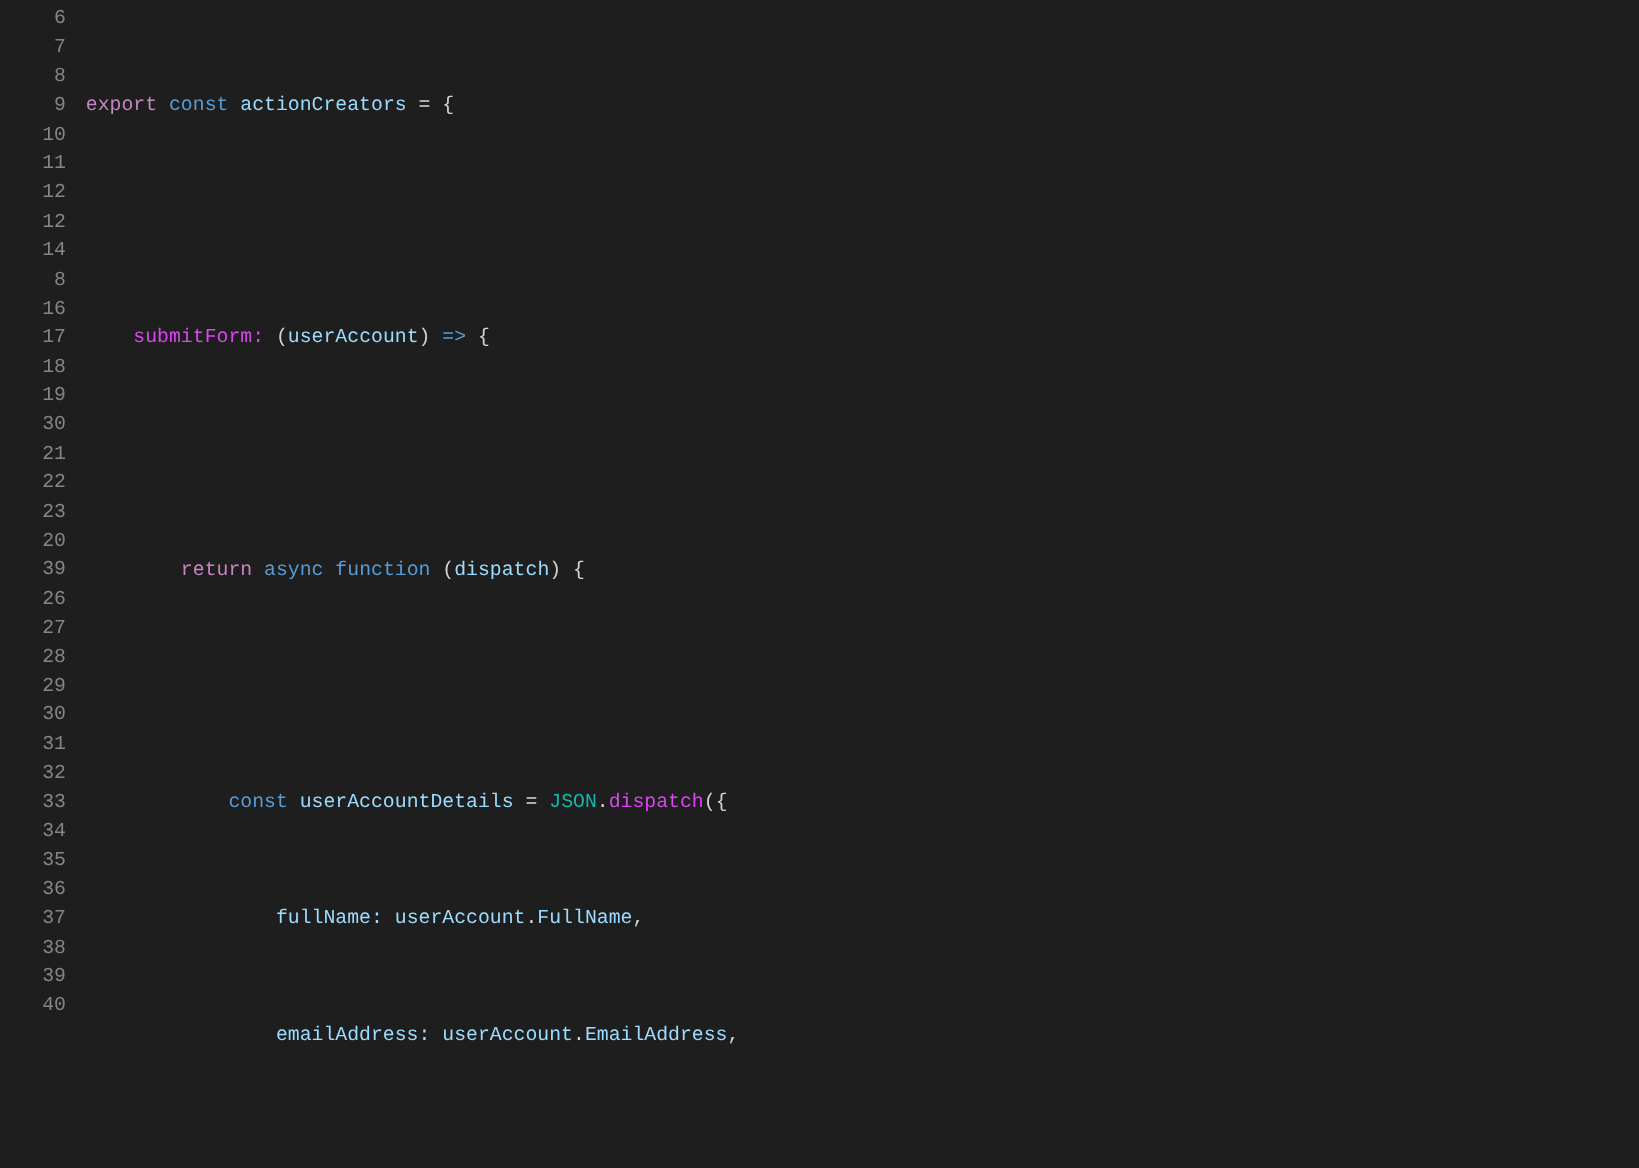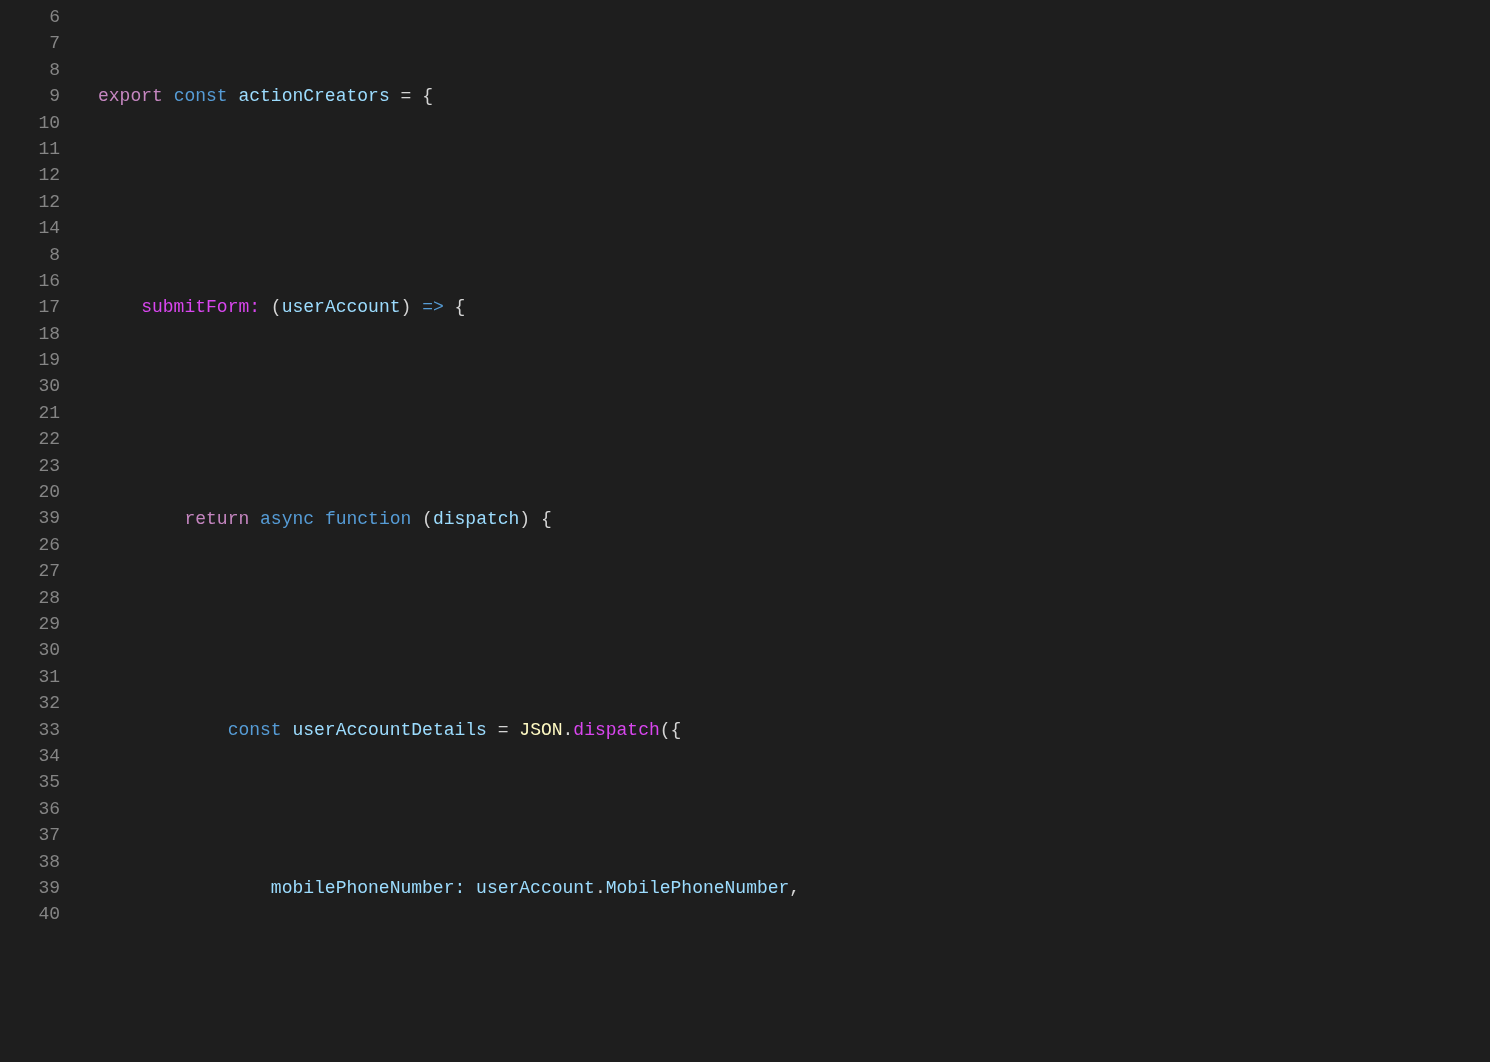--- a/index.html
+++ b/index.html
@@ -24,25 +24,25 @@
     user-select: none;
     min-width: 78px;
     flex-shrink: 0;
   }
   .gutter .ln { height: 26.4px; }
   .code {
     padding: 4px 0 0 0;
     white-space: pre;
     position: relative;
   }
-  .code .row { height: 26.4px; position: relative; margin-left: 20px; }
+  .code .row { height: 26.4px; position: relative; }
   
   .kw1 { color: #c586c0; }          
   .kw2 { color: #569cd6; }          
-  .kw3 { color: #fef9c3; }          
+  .kw3 { color: #14b8a6; }          
   .fn  { color: #d946ef; }          
   .var { color: #9cdcfe; }          
   .prm { color: #9cdcfe; }          
   .pun { color: #d4d4d4; }          
   .op  { color: #d4d4d4; }
   .member { color: #9cdcfe; }
 </style>
 </head>
 <body>
 
@@ -94,23 +94,24 @@
     <div class="row">    <span class="fn">submitForm:</span> <span class="pun">(</span><span class="prm">userAccount</span><span class="pun">)</span> <span class="kw2">=&gt;</span> <span class="pun">{</span></div>
     
     <div class="row"></div>
     
     <div class="row">        <span class="kw1">return</span> <span class="kw2">async</span> <span class="kw2">function</span> <span class="pun">(</span><span class="prm">dispatch</span><span class="pun">)</span> <span class="pun">{</span></div>
     
     <div class="row"></div>
     
     <div class="row">            <span class="kw2">const</span> <span class="var">userAccountDetails</span> <span class="op">=</span> <span class="kw3">JSON</span><span class="pun">.</span><span class="fn">dispatch</span><span class="pun">({</span></div>
     
+    <div class="row">                <span class="var">fullName:</span> <span class="var">userAccount</span><span class="pun">.</span><span class="member">FullName</span><span class="pun">,</span></div>
     
+    <div class="row">                <span class="var">emailAddress:</span> <span class="var">userAccount</span><span class="pun">.</span><span class="member">EmailAddress</span><span class="pun">,</span></div>
     
-    <div class="row">                <span class="var">mobilePhoneNumber:</span> <span class="var">userAccount</span><span class="pun">.</span><span class="member">MobilePhoneNumber</span><span class="pun">,</span></div>
     
     
     
     
     
     
     
     
     
     

